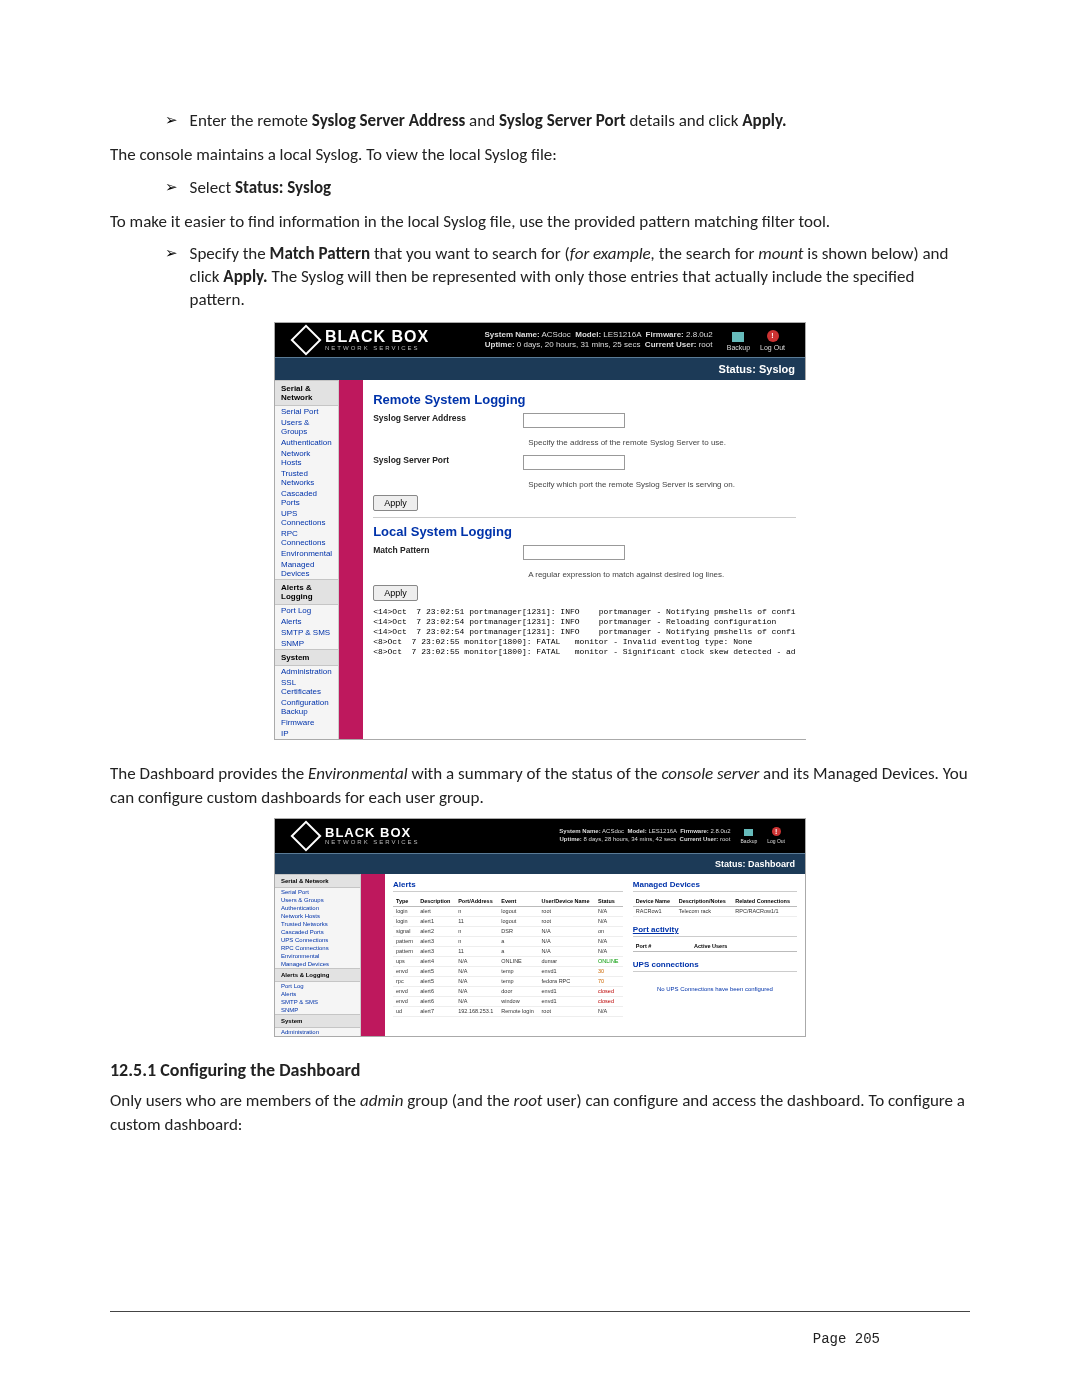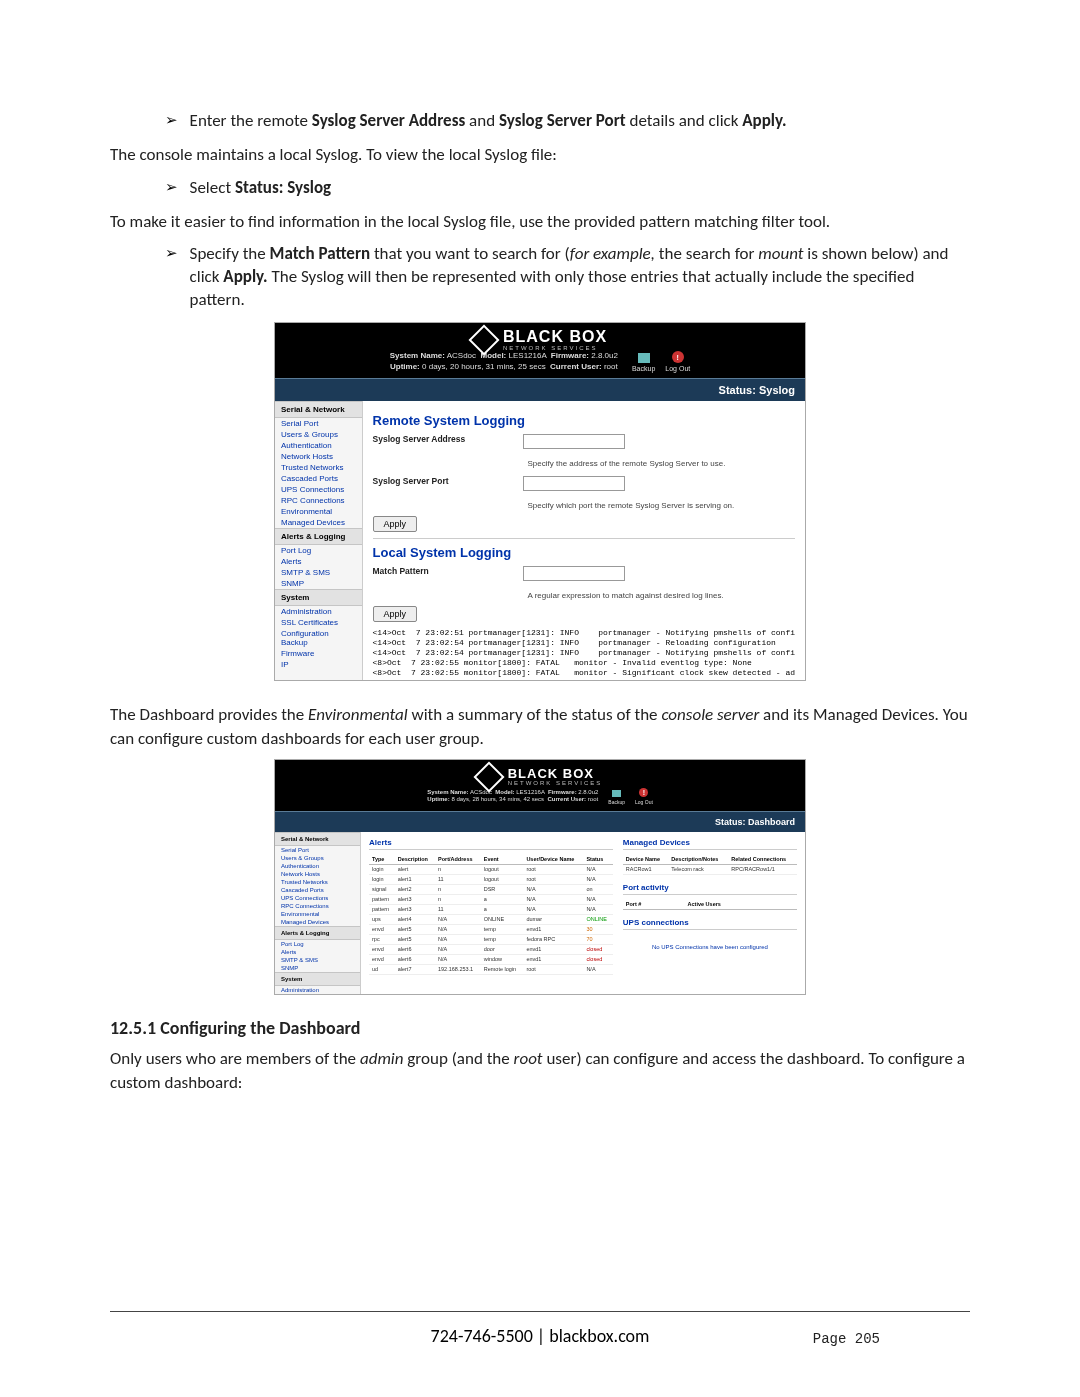--- a/index.html
+++ b/index.html
@@ -61,21 +61,20 @@
     font-size: 9px;
     color: #222;
   }
   .app-header {
     background: #000;
     color: #fff;
     display: flex;
     align-items: center;
     justify-content: space-between;
     padding: 6px 20px;
-    flex-direction: column;
   }
   .logo-area { display: flex; align-items: center; gap: 8px; }
   .logo-diamond {
     width: 18px; height: 18px; border: 2px solid #fff; transform: rotate(45deg);
   }
   .logo-text { line-height: 1; }
   .logo-big { font-size: 16px; font-weight: 800; letter-spacing: 1px; }
   .logo-sub { font-size: 6px; letter-spacing: 2px; color: #bbb; }
   .sysinfo { font-size: 8px; color: #ddd; text-align: center; line-height: 1.3; }
   .header-icons { display: flex; gap: 10px; align-items: flex-end; font-size: 7px; color: #ddd; }
@@ -87,21 +86,21 @@
   }
   .bluebar {
     background: #1c3a57;
     color: #fff;
     font-weight: 700;
     text-align: right;
     padding: 5px 10px;
     font-size: 11px;
     border-top: 1px solid #5a7b96;
   }
-  .app-body { display: flex; background: #be185d; }
+  .app-body { display: flex; background: #be185d; gap: 24px; }
   .sidebar {
     width: 110px;
     background: #f5f5f5;
     border-right: 1px solid #ccc;
     font-size: 8px;
   }
   .side-group-h {
     background: #e2e2e2;
     color: #000;
     font-weight: 700;
@@ -542,21 +541,21 @@
               </thead>
             <tbody>
                 <tr>
                   <td>RACRow1</td>
                   <td>Telecom rack</td>
                   <td>RPC/RACRow1/1</td>
                 </tr>
               </tbody>
           </table>
 
-          <div class="panel-h" style="margin-top:8px;">Port activity</div>
+          <div class="panel-h" style="margin-top:8px;text-decoration:underline;">Port activity</div>
           <table class="mini">
             <thead>
                 <tr>
                   <th>Port #</th>
                   <th>Active Users</th>
                 </tr>
               </thead>
             <tbody></tbody>
           </table>
 
@@ -569,16 +568,15 @@
     </div>
   </div>
 
   <h3 class="subsection">12.5.1  Configuring the Dashboard</h3>
 
   <p class="body-text">
     <span>Only users who are members of the </span><span class="italic">admin</span><span> group (and the </span><span class="italic">root</span><span> user) can configure and access the dashboard. To configure a custom dashboard:</span>
   </p>
 
   <div class="footer-sep"></div>
-  <div class="footer">724-746-5500 | blackbox.com</div>
   <div class="page-no">Page 205</div>
 
 </div>
 
 </body></html>

